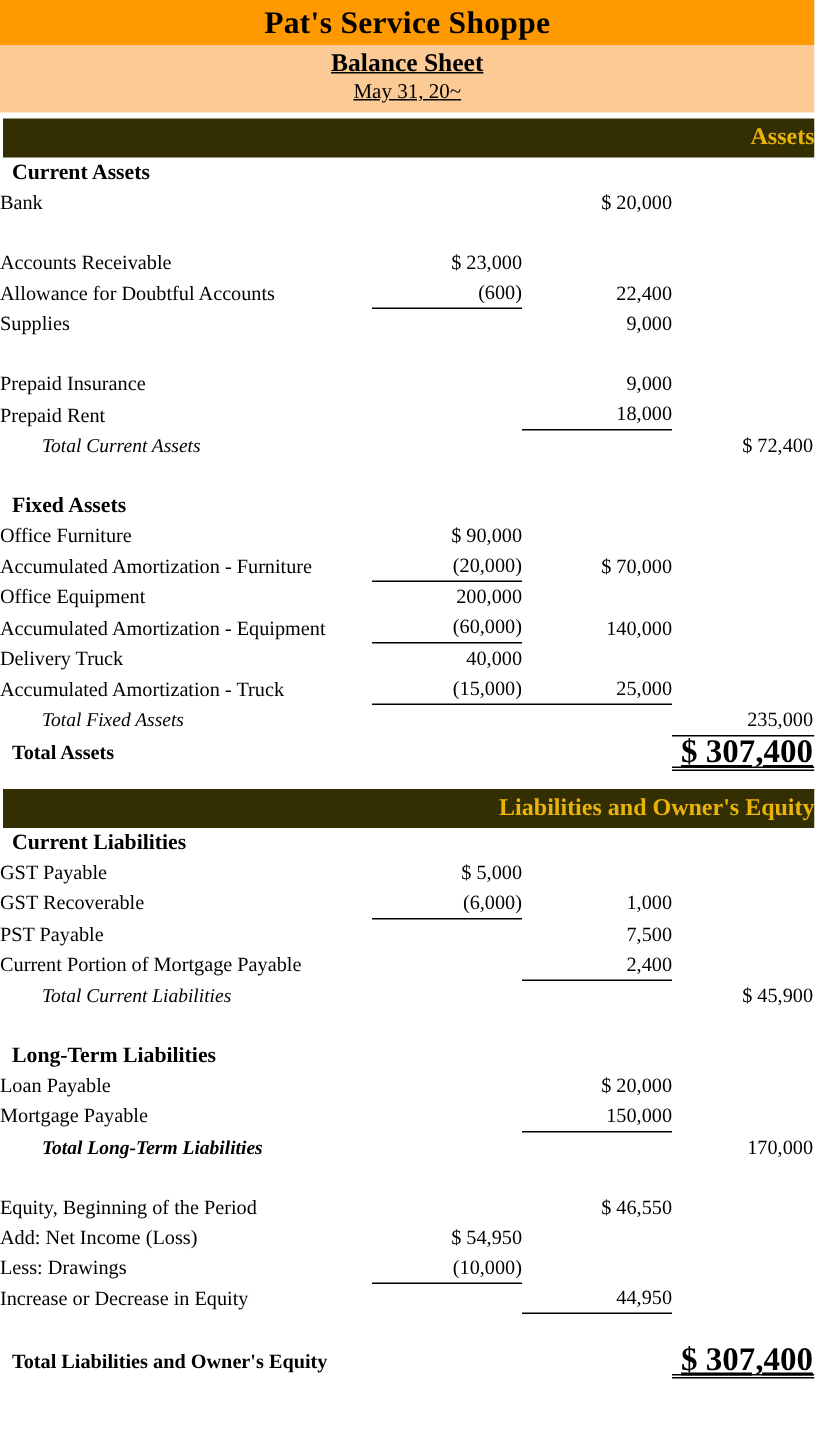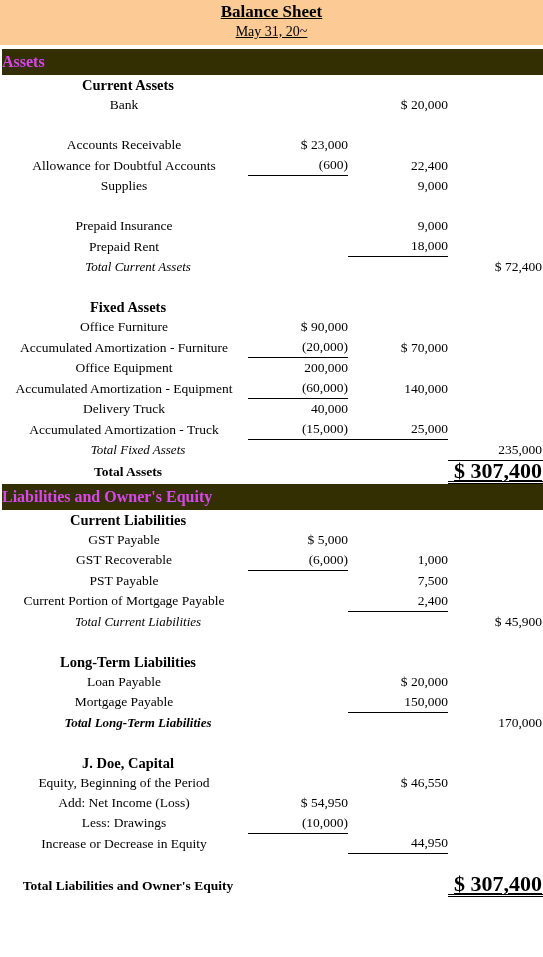--- a/index.html
+++ b/index.html
@@ -45,31 +45,31 @@
     font-size: 17px;
     line-height: 21px;
   }
   .subtitle-date {
     font-size: 14px;
     line-height: 19px;
   }
 
   .band {
     background: #332f02;
-    color: #d946ef;
-    text-align: left;
+    color: #eab308;
+    text-align: right;
     font-weight: bold;
     font-size: 16px;
     line-height: 26px;
     height: 26px;
     margin-top: 4px;
     margin-left: 2px;
     margin-right: 0px;
   }
-  .band.second { margin-top: 0; }
+  .band.second { margin-top: 12px; }
 
   
   table.bs {
     width: 543px;
     border-collapse: collapse;
     table-layout: fixed;
   }
   table.bs td {
     padding: 0;
     vertical-align: bottom;
@@ -78,21 +78,21 @@
     height: 20px;
     white-space: nowrap;
   }
   col.c-label { width: 248px; }
   col.c-col1  { width: 100px; }
   col.c-col2  { width: 100px; }
   col.c-col3  { width: 95px; }
 
   td.label {
     padding-left: 6px;
-    text-align: center;
+    text-align: left;
   }
   td.num {
     text-align: right;
     padding-right: 2px;
     font-size: 13px;
   }
   td.num.c3 { padding-right: 1px; }
 
   
   .r-head td.label {
@@ -137,20 +137,21 @@
   .ul { border-bottom: 1px solid #000000; }
   .dbl {
     border-bottom: 3px double #000000;
   }
 </style>
 </head>
 <body>
 
 <div class="sheet">
 
+  <div class="title-bar">Pat's Service Shoppe</div>
 
   <div class="subtitle-bar">
     <div class="subtitle-main">Balance Sheet</div>
     <div class="subtitle-date">May 31, 20~</div>
   </div>
 
   <div class="band">Assets</div>
 
   <table class="bs">
     <colgroup>
@@ -352,26 +353,20 @@
         <td class="label">Total Long-Term Liabilities</td>
         <td class="num"></td>
         <td class="num"></td>
         <td class="num c3">170,000</td>
       </tr>
 
       <tr class="r-gap-sm">
           <td colspan="4"></td>
         </tr>
 
-      <tr class="r-head">
-        <td class="label">J. Doe, Capital</td>
-        <td class="num"></td>
-        <td class="num"></td>
-        <td class="num c3"></td>
-      </tr>
       <tr>
         <td class="label">Equity, Beginning of the Period</td>
         <td class="num"></td>
         <td class="num">$ 46,550</td>
         <td class="num c3"></td>
       </tr>
       <tr>
         <td class="label">Add: Net Income (Loss)</td>
         <td class="num">$ 54,950</td>
         <td class="num"></td>

